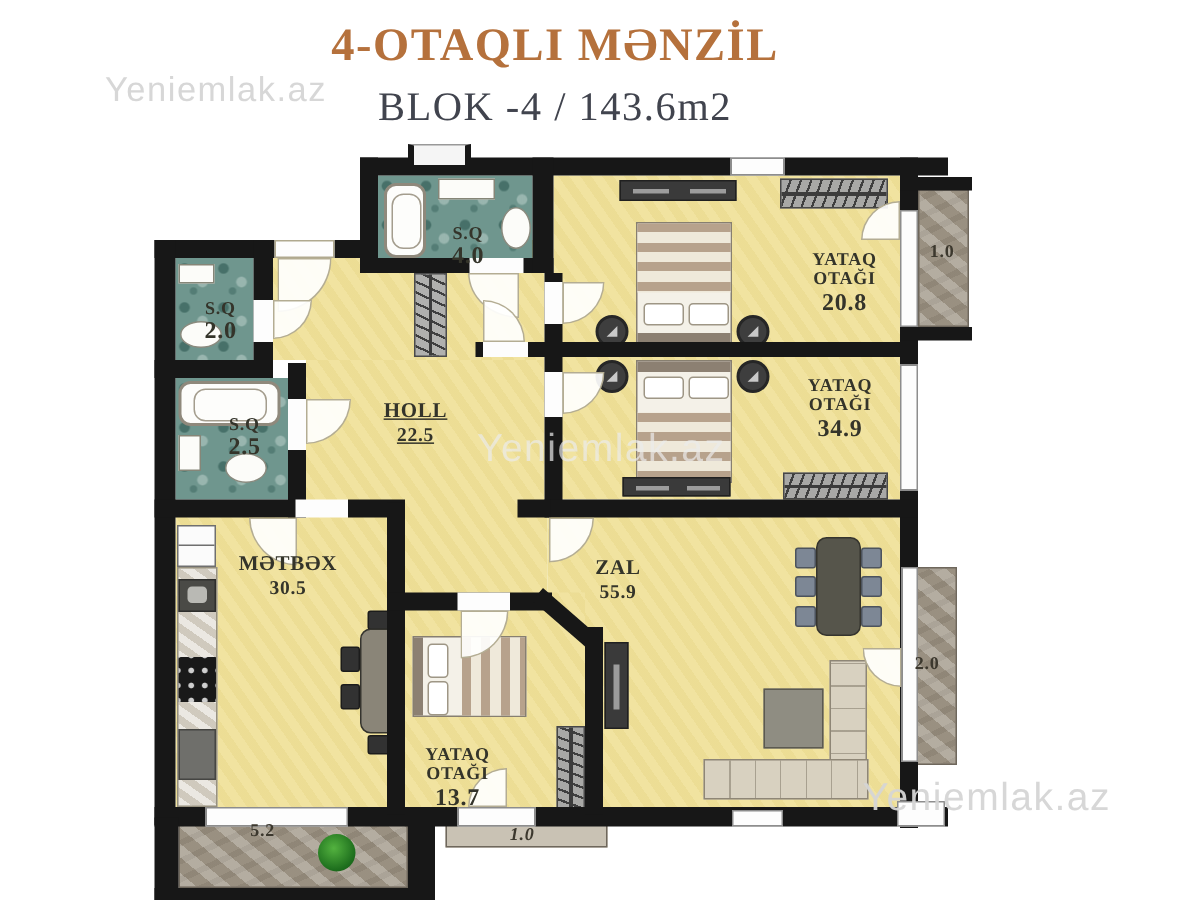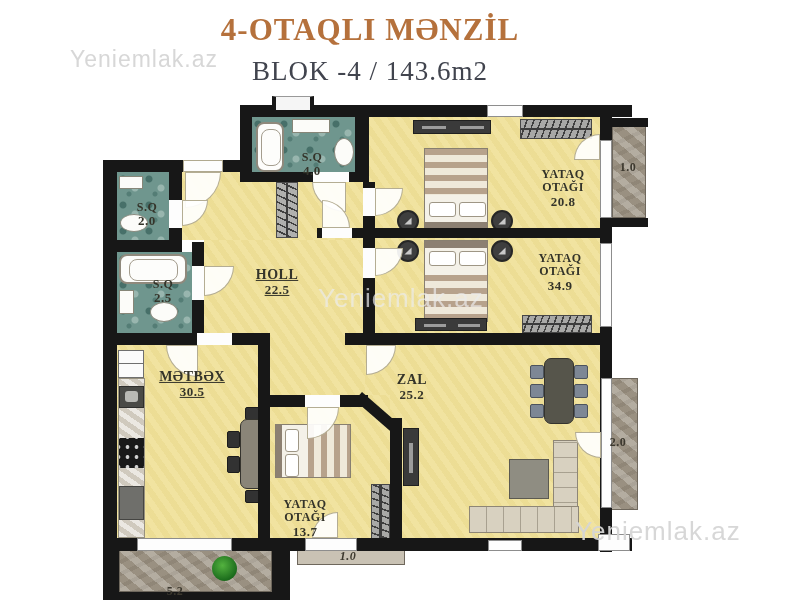--- a/index.html
+++ b/index.html
@@ -41,21 +41,21 @@
   .door{background:rgba(255,255,254,.92);border:1px solid #b4ad93;z-index:5;}
   .d-tl{border-radius:0 0 100% 0;}  
   .d-tr{border-radius:0 0 0 100%;}
   .d-bl{border-radius:0 100% 0 0;}
   .d-br{border-radius:100% 0 0 0;}
 
   
   .lbl{z-index:7;transform:translate(-50%,-50%);text-align:center;line-height:1.12;
        color:#34342a;font-weight:bold;letter-spacing:.5px;white-space:pre-line;}
   .lbl .nm{font-size:12px;display:block;}
-  .lbl .ar{font-size:13px;display:block;font-weight:bold;}
+  .lbl .ar{font-size:16px;display:block;font-weight:bold;}
   .lbl.big .nm{font-size:14px;}
   .lbl.big .ar{font-size:13px;}
   .lbl.bal{font-size:12px;color:#3c382e;}
 
   
   .furn{z-index:3;}
   .tv{background:#3a3a3a;border:1px solid #202020;}
   .tv i{position:absolute;display:block;background:#9c9c9c;}
   .ward{background:#a8a8a6;border:1px solid #474747;}
   .ward.h{background-image:linear-gradient(transparent 44%,#3c3c3c 44% 58%,transparent 58%),
@@ -288,22 +288,22 @@
   <div class="abs lbl" style="left:163px;top:283px;">
     <span class="nm">S.Q</span><span class="ar">2.5</span></div>
   <div class="abs lbl big" style="left:277px;top:273px;text-decoration:underline;">
     <span class="nm">HOLL</span><span class="ar">22.5</span></div>
   <div class="abs lbl" style="left:563px;top:180px;width:70px;">
     <span class="nm">YATAQ OTAĞI</span><span class="ar">20.8</span></div>
   <div class="abs lbl" style="left:560px;top:264px;width:70px;">
     <span class="nm">YATAQ OTAĞI</span><span class="ar">34.9</span></div>
   <div class="abs lbl" style="left:305px;top:510px;width:70px;">
     <span class="nm">YATAQ OTAĞI</span><span class="ar">13.7</span></div>
-  <div class="abs lbl big" style="left:192px;top:375px;text-decoration:underline;">
+  <div class="abs lbl big" style="left:192px;top:375px;">
     <span class="nm">MƏTBƏX</span><span class="ar">30.5</span></div>
   <div class="abs lbl big" style="left:412px;top:378px;">
-    <span class="nm">ZAL</span><span class="ar">25.2</span></div>
+    <span class="nm">ZAL</span><span class="ar">55.9</span></div>
   <div class="abs lbl bal" style="left:628px;top:168px;">1.0</div>
   <div class="abs lbl bal" style="left:618px;top:443px;">2.0</div>
   <div class="abs lbl bal" style="left:348px;top:557px;font-style:italic;">1.0</div>
-  <div class="abs lbl bal" style="left:175px;top:592px;">5.2</div>
+  <div class="abs lbl bal" style="left:175px;top:554px;">5.2</div>
 
 </div>
 
 </body></html>

